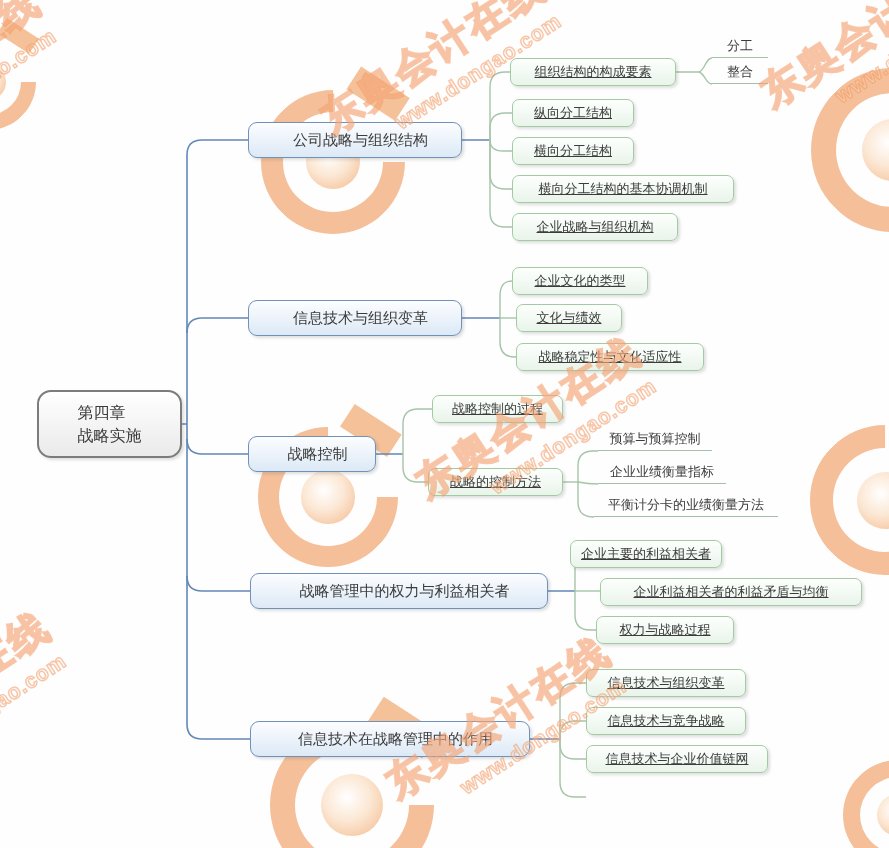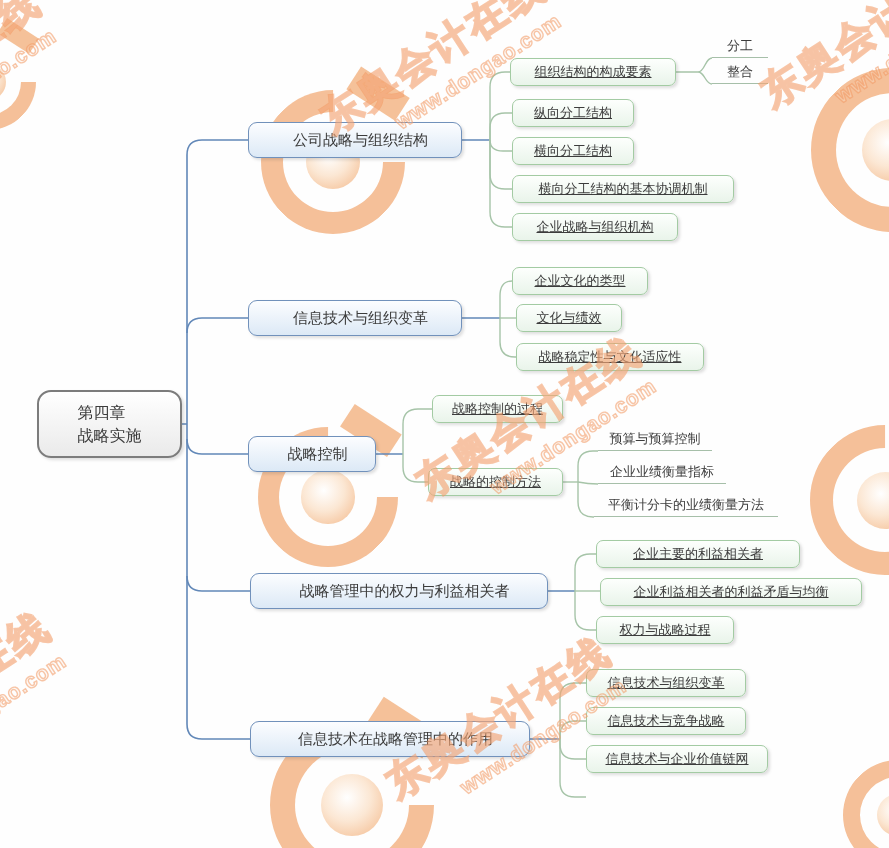--- a/index.html
+++ b/index.html
@@ -217,21 +217,21 @@
   <div class="uline" style="left:598px;top:430px;width:114px;height:21px;">
     <span>预算与预算控制</span>
   </div>
   <div class="uline" style="left:598px;top:463px;width:128px;height:21px;">
     <span>企业业绩衡量指标</span>
   </div>
   <div class="uline" style="left:594px;top:496px;width:184px;height:21px;">
     <span>平衡计分卡的业绩衡量方法</span>
   </div>
 
-  <div class="node green" style="left:596px;top:540px;width:204px;height:28px;">
+  <div class="node green" style="left:570px;top:540px;width:152px;height:28px;">
     <span>企业主要的利益相关者</span>
   </div>
   <div class="node green" style="left:600px;top:578px;width:262px;height:28px;">
     <span>企业利益相关者的利益矛盾与均衡</span>
   </div>
   <div class="node green" style="left:596px;top:616px;width:138px;height:28px;">
     <span>权力与战略过程</span>
   </div>
 
   <div class="node green" style="left:586px;top:669px;width:160px;height:28px;">

